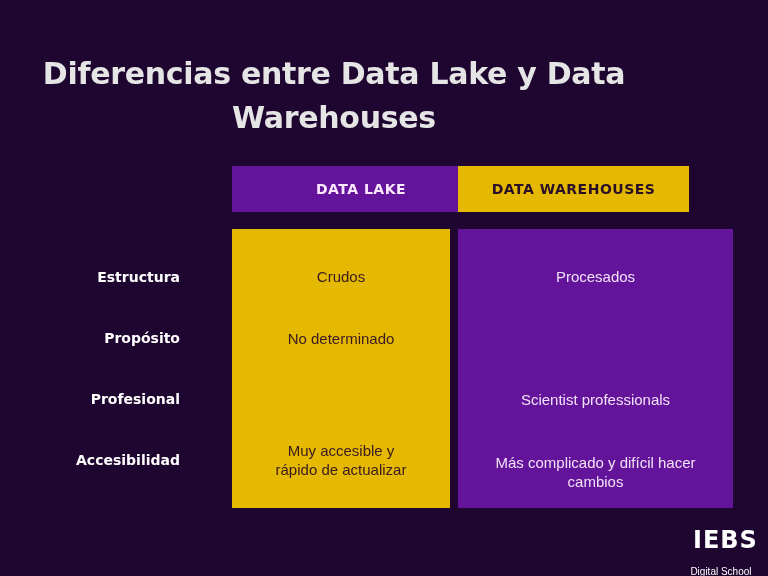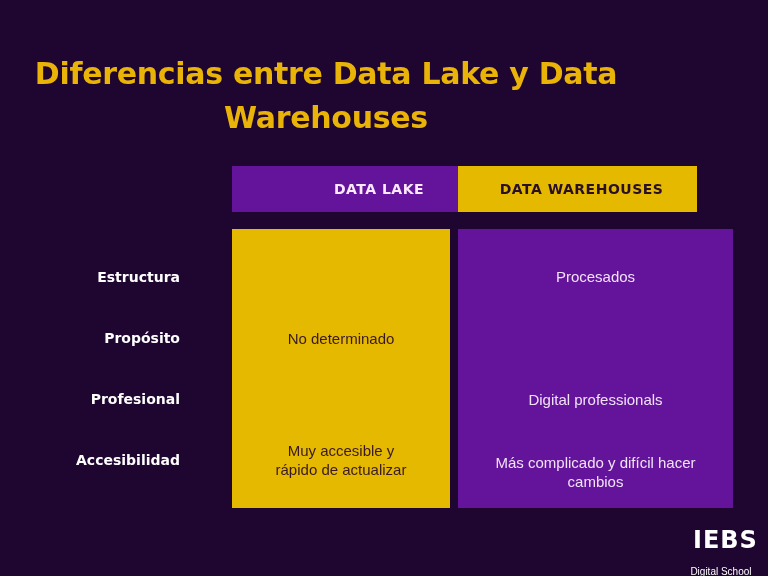--- a/index.html
+++ b/index.html
@@ -1,30 +1,30 @@
 <!DOCTYPE html>
 <html><head>
 <meta charset="utf-8">
 <style>
   html, body { margin:0; padding:0; }
   body {
     width:768px; height:576px; background:#1f0630; position:relative; overflow:hidden;
     font-family:"Liberation Sans", sans-serif;
   }
   .title {
-    position:absolute; left:8px; top:52px; width:636px; text-align:center;
-    color:#eab308; font-weight:bold; font-size:30px; line-height:44px;
+    position:absolute; left:16px; top:52px; width:636px; text-align:center;
+    color:#e5e5e5; font-weight:bold; font-size:30px; line-height:44px;
     font-family:"DejaVu Sans", sans-serif; letter-spacing:-0.3px;
   }
   .hdr {
     position:absolute; top:166px; height:46px; display:flex; align-items:center; justify-content:center;
     font-weight:bold; font-size:14px; letter-spacing:0.5px; font-family:"DejaVu Sans", sans-serif;
   }
-  .hdr-lake { left:232px; width:258px; background:#64149a; color:#fce9ff;padding-left:18px; }
-  .hdr-wh { left:458px; width:231px; background:#e5b900; color:#2a1026;padding-left:8px; }
+  .hdr-lake { left:232px; width:258px; background:#64149a; color:#fce9ff; }
+  .hdr-wh { left:458px; width:231px; background:#e5b900; color:#2a1026; }
   .col {
     position:absolute; top:229px; height:279px;
   }
   .col-lake { left:232px; width:218px; background:#e5b900; }
   .col-wh { left:458px; width:275px; background:#64149a; }
   .cell {
     position:absolute; width:100%; text-align:center; font-size:15px; line-height:19px;
   }
   .col-lake .cell { color:#3a1a22; }
   .col-wh .cell { color:#f1e2f7; }
@@ -45,26 +45,27 @@
 
 <div class="hdr hdr-lake">DATA LAKE</div>
 <div class="hdr hdr-wh">DATA WAREHOUSES</div>
 
 <div class="rowlabel" style="top:269px">Estructura</div>
 <div class="rowlabel" style="top:330px">Propósito</div>
 <div class="rowlabel" style="top:391px">Profesional</div>
 <div class="rowlabel" style="top:452px">Accesibilidad</div>
 
 <div class="col col-lake">
+  <div class="cell" style="top:38px">Crudos</div>
   <div class="cell" style="top:100px">No determinado</div>
   <div class="cell" style="top:212px; padding:0 36px; box-sizing:border-box;">Muy accesible y rápido de actualizar</div>
 </div>
 
 <div class="col col-wh">
   <div class="cell" style="top:38px">Procesados</div>
-  <div class="cell" style="top:161px">Digital professionals</div>
+  <div class="cell" style="top:161px">Scientist professionals</div>
   <div class="cell" style="top:224px; padding:0 26px; box-sizing:border-box;">Más complicado y difícil hacer cambios</div>
 </div>
 
 <div class="logo">
   <div class="logo-mark">IEBS</div>
   <div class="logo-sub">Digital School</div>
 </div>
 
 </body></html>

